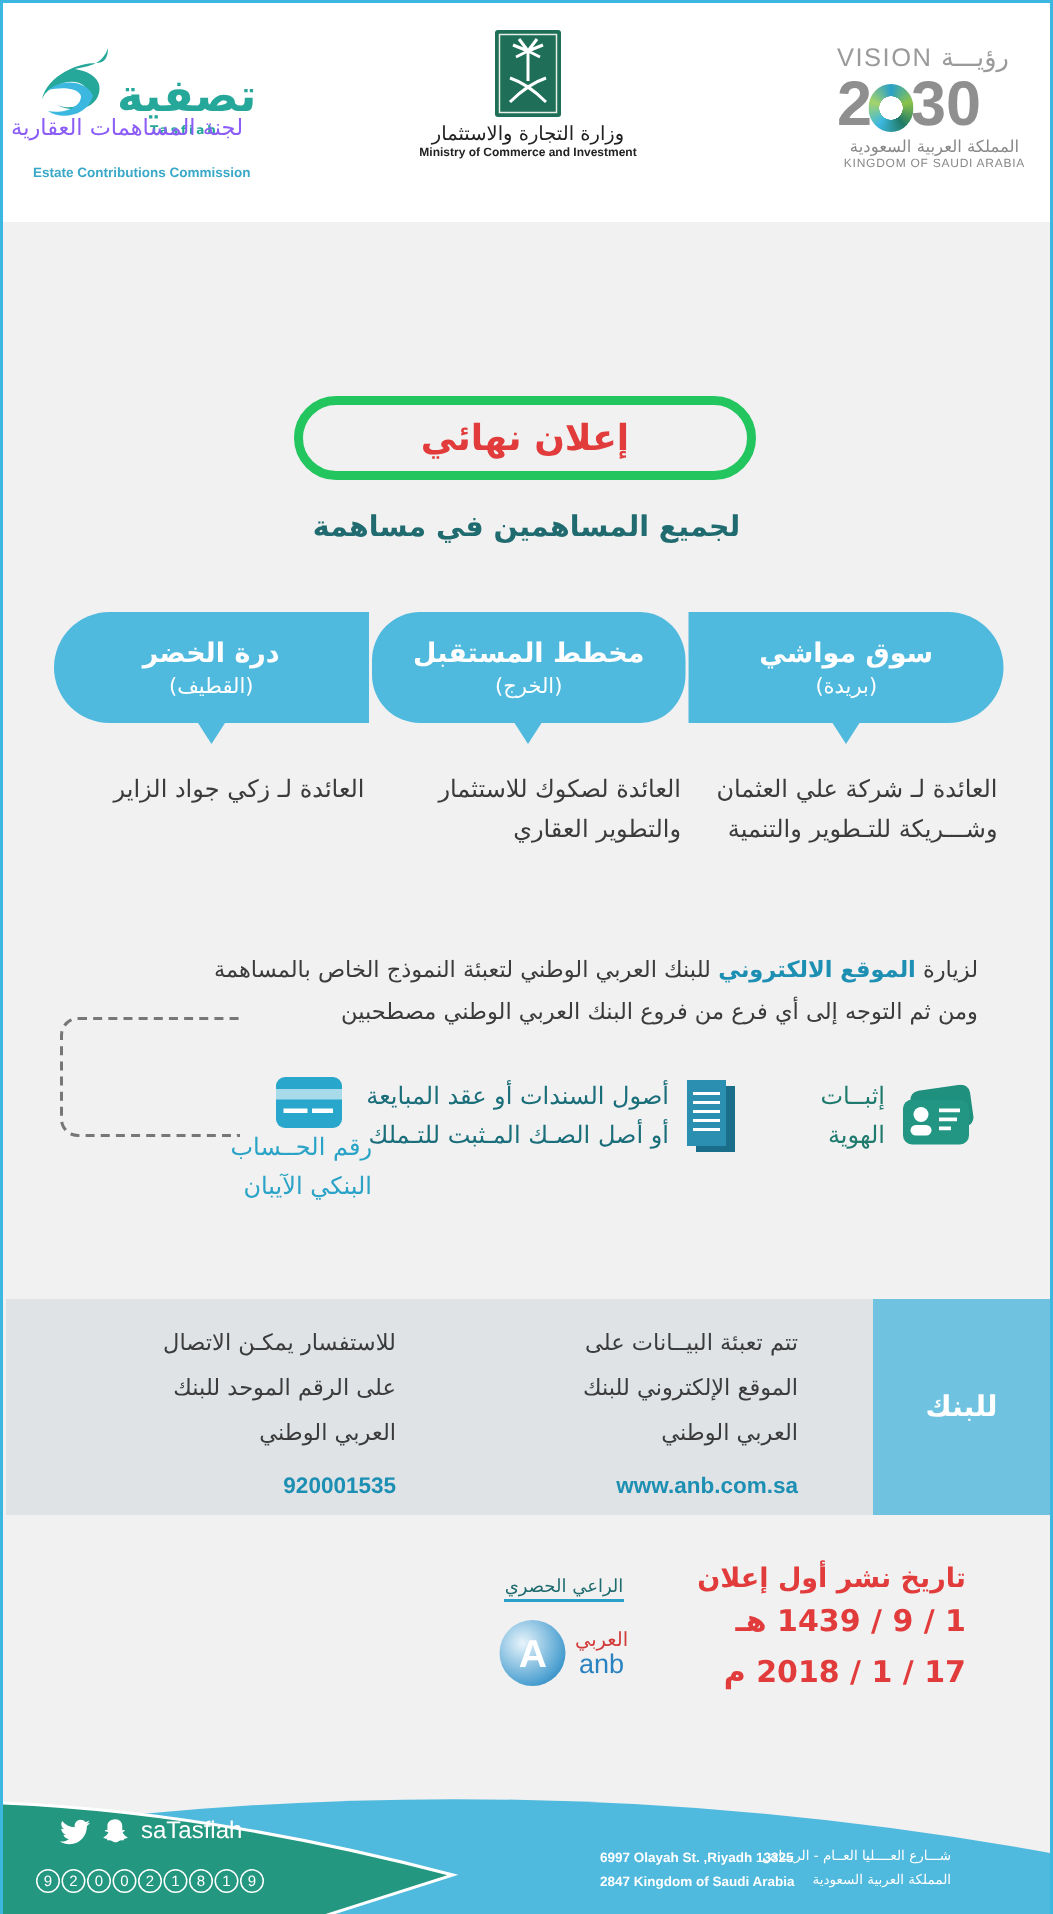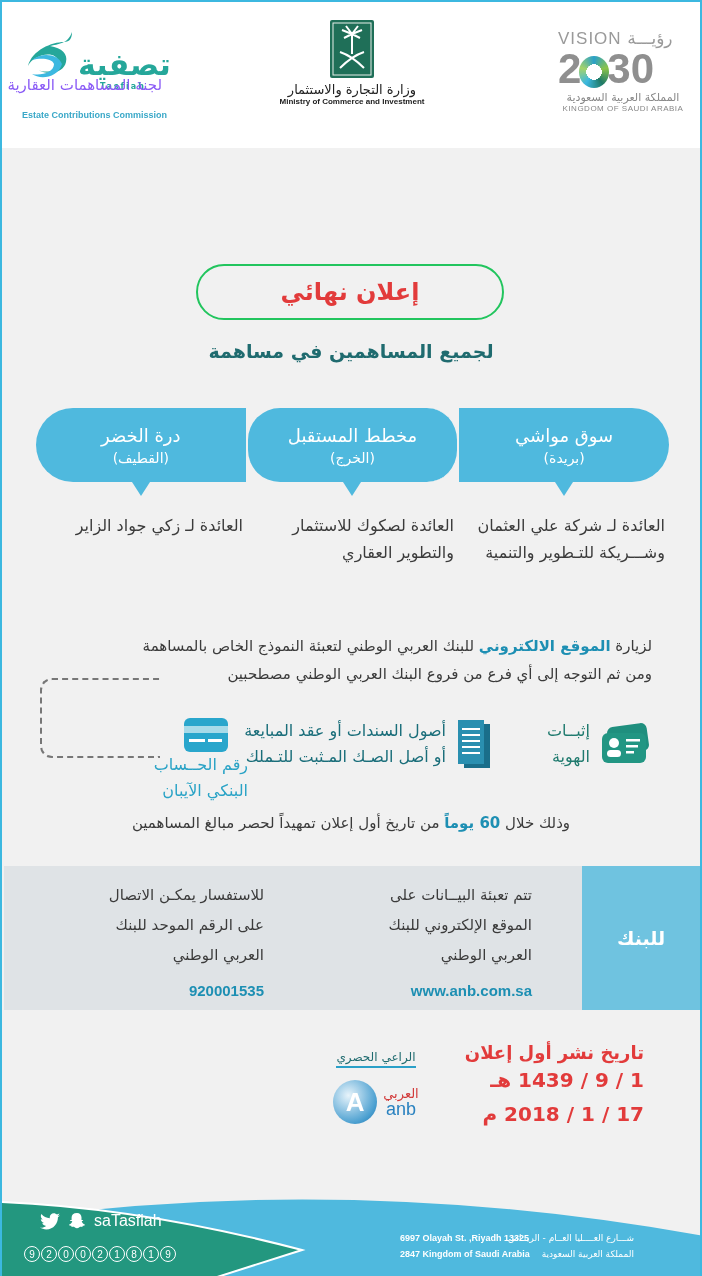--- a/index.html
+++ b/index.html
@@ -24,31 +24,31 @@
 
   
   .vision { position: absolute; left: 556px; top: 26px; width: 130px; height: 100px; }
   .vision .top { font-size: 17px; color: #9a9a9a; font-family: "Liberation Sans", sans-serif; letter-spacing: 1px; white-space: nowrap; }
   .vision .num { font-size: 42px; color: #8f8f8f; font-weight: bold; font-family: "Liberation Sans", sans-serif; line-height: 40px; position: relative; }
   .vision .num .dot-ring { display: inline-block; width: 30px; height: 32px; border-radius: 50%; background: radial-gradient(circle, #fff 0 35%, transparent 36%), conic-gradient(#2aa0c8, #8bc34a, #1f7a66, #3cb8e0, #a5d36a, #2aa0c8); vertical-align: middle; margin: 0 -2px; }
   .vision .ar { font-size: 11px; color: #888; direction: rtl; text-align: center; margin-top: 2px; }
   .vision .en { font-size: 8px; color: #888; font-family: "Liberation Sans", sans-serif; text-align: center; letter-spacing: .5px; }
 
   
-  .title-box { position: absolute; left: 194px; top: 262px; width: 308px; height: 56px; border: 2px solid #22c55e; border-radius: 28px; display: flex; align-items: center; justify-content: center; }
+  .title-box { position: absolute; left: 194px; top: 262px; width: 308px; height: 56px; border: 6px solid #22c55e; border-radius: 28px; display: flex; align-items: center; justify-content: center; }
   .title-box span { font-size: 24px; font-weight: bold; color: #e23b3b; direction: rtl; }
   .subtitle { position: absolute; left: 0; width: 698px; top: 338px; text-align: center; font-size: 19px; font-weight: bold; color: #1f6b6f; direction: rtl; }
 
   
   .ribbon { position: absolute; left: 34px; top: 406px; width: 633px; height: 74px; display: flex; flex-direction: row-reverse; }
   .seg { position: relative; flex: 1; background: #4fb9de; color: #fff; text-align: center; display: flex; flex-direction: column; justify-content: center; }
   .seg + .seg { border-right: 2px solid #f1f1f1; border-radius: 32px; }
   .seg.first { border-radius: 0 37px 37px 0; }
   .seg.last { border-radius: 37px 0 0 37px; }
-  .seg .name { font-size: 18px; font-weight: normal; direction: rtl; }
+  .seg .name { font-size: 18px; font-weight: bold; direction: rtl; }
   .seg .city { font-size: 14px; direction: rtl; margin-top: 4px; }
   .seg .pointer { position: absolute; bottom: -14px; left: 50%; margin-left: -9px; width: 0; height: 0; border-left: 9px solid transparent; border-right: 9px solid transparent; border-top: 14px solid #4fb9de; }
   .owners { position: absolute; left: 34px; top: 510px; width: 633px; display: flex; flex-direction: row-reverse; }
   .owners .o { flex: 1; font-size: 16px; color: #3b3b3b; direction: rtl; text-align: right; line-height: 27px; padding-right: 4px; }
 
   
   .instr { position: absolute; right: 48px; top: 630px; width: 620px; direction: rtl; text-align: right; font-size: 15px; color: #3b3b3b; line-height: 28px; }
   .instr b { color: #1d8fb3; }
   .dashed { position: absolute; left: 38px; top: 676px; width: 120px; height: 80px; border-top: 2px dashed #777; border-left: 2px dashed #777; border-bottom: 2px dashed #777; border-radius: 12px 0 0 12px; border-right: none; }
 
@@ -211,23 +211,20 @@
       <rect x="0" y="8" width="44" height="7" fill="#a7dbe9"></rect>
       <rect x="5" y="21" width="16" height="3" fill="#fff"></rect>
       <rect x="24" y="21" width="14" height="3" fill="#fff"></rect>
     </svg>
     <div class="txt">
         <div>رقم الحــساب</div>
         <div>البنكي الآيبان</div>
       </div>
   </div>
 
-  <div class="within">
-    <span>وذلك خلال </span><b>60 يوماً</b><span> من تاريخ أول إعلان تمهيداً لحصر مبالغ المساهمين</span>
-  </div>
 
   <div class="note">
     <div class="label">للبنك</div>
     <div class="col c1">
       <div>تتم تعبئة البيــانات على</div>
       <div>الموقع الإلكتروني للبنك</div>
       <div>العربي الوطني</div>
       <div class="link">www.anb.com.sa</div>
     </div>
     <div class="col c2">

